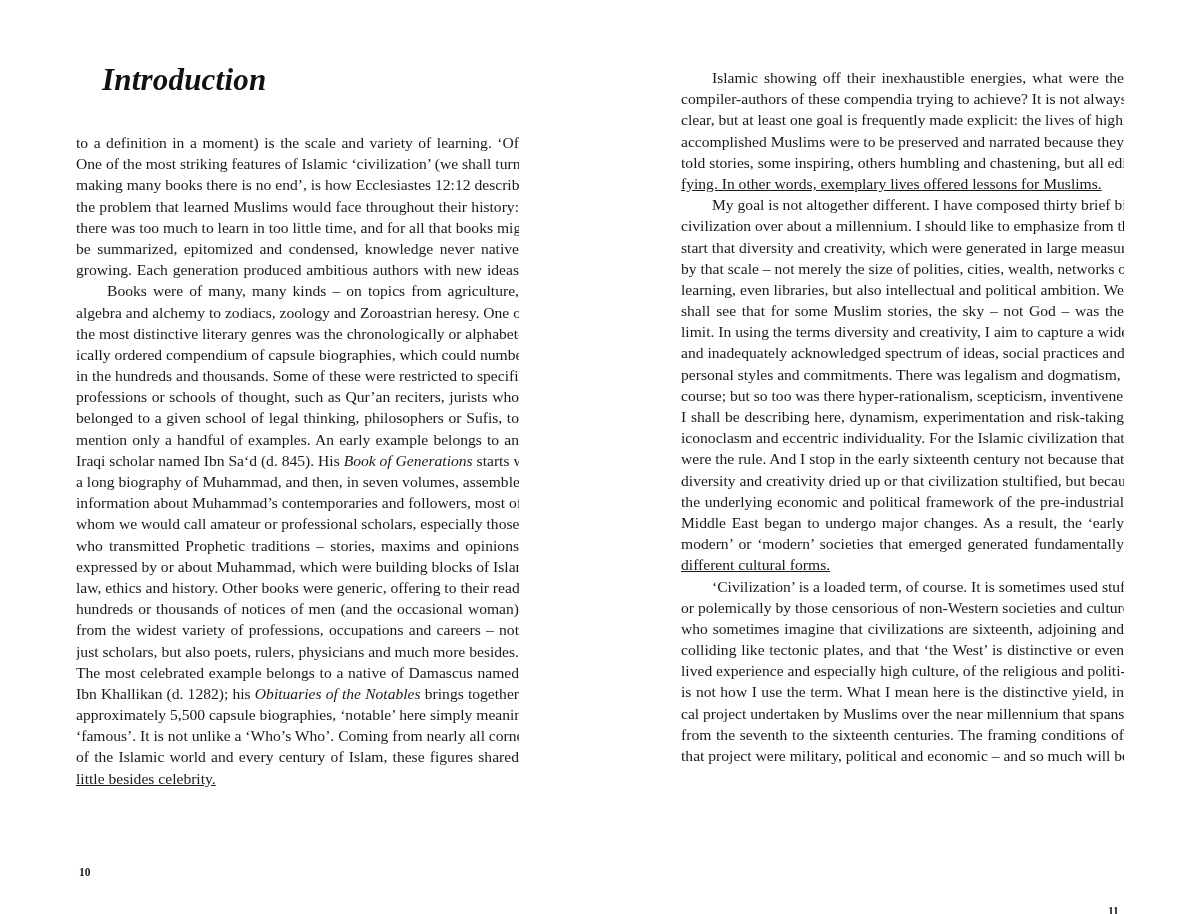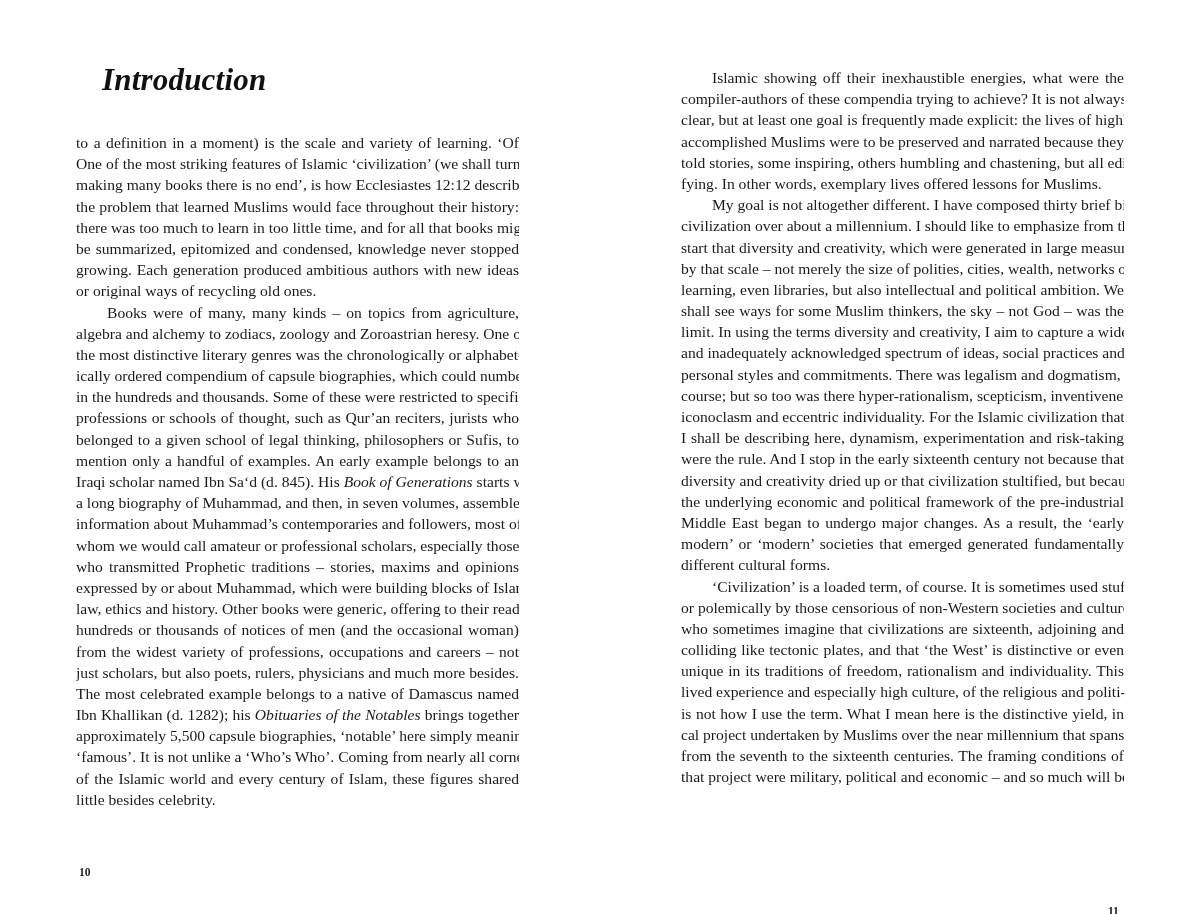--- a/index.html
+++ b/index.html
@@ -10,42 +10,41 @@
   .page.right { left:600px; width:600px; }
   .heading { position:absolute; left:102px; top:62px; margin:0;
              font-family:"Liberation Serif", serif; font-style:italic; font-weight:bold;
              font-size:31px; letter-spacing:0.2px; color:#111; }
   .lines { position:absolute; width:443px; }
   .left .lines { left:76px; top:132px; }
   .right .lines { left:81px; top:67px; }
   .line { height:21.2px; line-height:21.2px; font-size:15.6px;
           white-space:nowrap; text-align:justify; text-align-last:justify;
           overflow:hidden; }
-  .line.last { text-align-last:left; }
+  .line.last { text-align-last:left;text-decoration:underline; }
   .line.indent { text-indent:31px; }
   .pnum { position:absolute; top:866px; font-size:11.5px; font-weight:bold;
           font-family:"Liberation Serif", serif; color:#222;text-align:right; }
   .left .pnum { left:79px; }
   .right .pnum { left:1108px; left:508px;margin-top:39px; }
   i { font-style:italic; }
 </style>
 </head>
 <body>
 
 <div class="page left">
   <h1 class="heading">Introduction</h1>
   <div class="lines" id="left-lines">
       <div class="line">to a definition in a moment) is the scale and variety of learning. ‘Of</div>
       <div class="line">One of the most striking features of Islamic ‘civilization’ (we shall turn</div>
       <div class="line">making many books there is no end’, is how Ecclesiastes 12:12 described</div>
       <div class="line">the problem that learned Muslims would face throughout their history:</div>
       <div class="line">there was too much to learn in too little time, and for all that books might</div>
-      <div class="line">be summarized, epitomized and condensed, knowledge never stopped</div>
+      <div class="line">be summarized, epitomized and condensed, knowledge never native</div>
       <div class="line">growing. Each generation produced ambitious authors with new ideas</div>
-      <div class="line last">or original ways of recycling old ones.</div>
       <div class="line indent">Books were of many, many kinds – on topics from agriculture,</div>
       <div class="line">algebra and alchemy to zodiacs, zoology and Zoroastrian heresy. One of</div>
       <div class="line">the most distinctive literary genres was the chronologically or alphabet-</div>
       <div class="line">ically ordered compendium of capsule biographies, which could number</div>
       <div class="line">in the hundreds and thousands. Some of these were restricted to specific</div>
       <div class="line">professions or schools of thought, such as Qur’an reciters, jurists who</div>
       <div class="line">belonged to a given school of legal thinking, philosophers or Sufis, to</div>
       <div class="line">mention only a handful of examples. An early example belongs to an</div>
       <div class="line"><span>Iraqi scholar named Ibn Sa‘d (d. 845). His </span><i>Book of Generations</i><span> starts with</span></div>
       <div class="line">a long biography of Muhammad, and then, in seven volumes, assembles</div>
@@ -73,38 +72,37 @@
       <div class="line">compiler-authors of these compendia trying to achieve? It is not always</div>
       <div class="line">clear, but at least one goal is frequently made explicit: the lives of highly</div>
       <div class="line">accomplished Muslims were to be preserved and narrated because they</div>
       <div class="line">told stories, some inspiring, others humbling and chastening, but all edi-</div>
       <div class="line last">fying. In other words, exemplary lives offered lessons for Muslims.</div>
       <div class="line indent">My goal is not altogether different. I have composed thirty brief biog-</div>
       <div class="line">civilization over about a millennium. I should like to emphasize from the</div>
       <div class="line">start that diversity and creativity, which were generated in large measure</div>
       <div class="line">by that scale – not merely the size of polities, cities, wealth, networks of</div>
       <div class="line">learning, even libraries, but also intellectual and political ambition. We</div>
-      <div class="line">shall see ways for some Muslim thinkers, the sky – not God – was the</div>
+      <div class="line">shall see that for some Muslim stories, the sky – not God – was the</div>
       <div class="line">limit. In using the terms diversity and creativity, I aim to capture a wide</div>
       <div class="line">and inadequately acknowledged spectrum of ideas, social practices and</div>
       <div class="line">personal styles and commitments. There was legalism and dogmatism, of</div>
       <div class="line">course; but so too was there hyper-rationalism, scepticism, inventiveness,</div>
+      <div class="line">I shall be describing here, dynamism, experimentation and risk-taking</div>
       <div class="line">iconoclasm and eccentric individuality. For the Islamic civilization that</div>
-      <div class="line">I shall be describing here, dynamism, experimentation and risk-taking</div>
       <div class="line">were the rule. And I stop in the early sixteenth century not because that</div>
       <div class="line">diversity and creativity dried up or that civilization stultified, but because</div>
       <div class="line">the underlying economic and political framework of the pre-industrial</div>
       <div class="line">Middle East began to undergo major changes. As a result, the ‘early</div>
       <div class="line">modern’ or ‘modern’ societies that emerged generated fundamentally</div>
       <div class="line last">different cultural forms.</div>
       <div class="line indent">‘Civilization’ is a loaded term, of course. It is sometimes used stuffily</div>
       <div class="line">or polemically by those censorious of non-Western societies and cultures,</div>
       <div class="line">who sometimes imagine that civilizations are sixteenth, adjoining and</div>
       <div class="line">colliding like tectonic plates, and that ‘the West’ is distinctive or even</div>
-      <div class="line">unique in its traditions of freedom, rationalism and individuality. This</div>
       <div class="line">lived experience and especially high culture, of the religious and politi-</div>
       <div class="line">is not how I use the term. What I mean here is the distinctive yield, in</div>
       <div class="line">cal project undertaken by Muslims over the near millennium that spans</div>
       <div class="line">from the seventh to the sixteenth centuries. The framing conditions of</div>
       <div class="line">that project were military, political and economic – and so much will be</div>
     </div>
   <div class="pnum">11</div>
 </div>
 
 </body></html>

